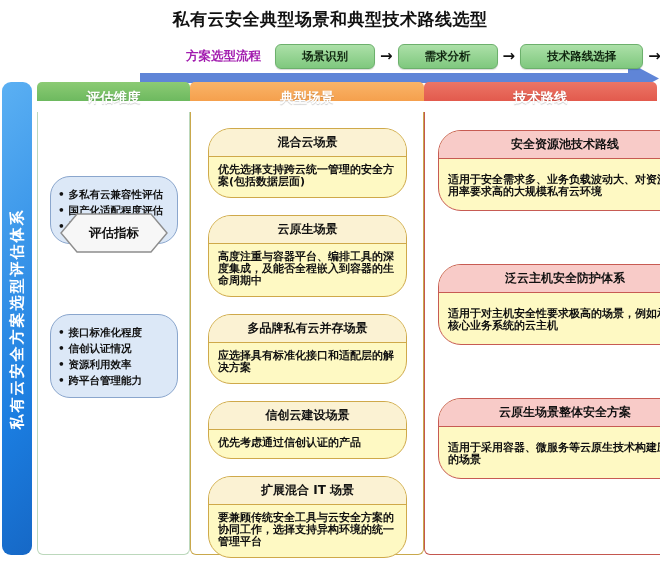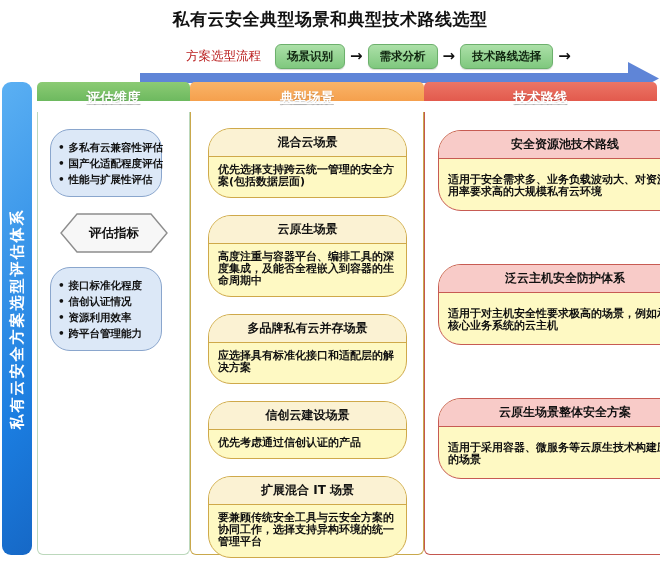--- a/index.html
+++ b/index.html
@@ -5,55 +5,55 @@
   * { margin:0; padding:0; box-sizing:border-box; }
   html,body { background:#fff; }
   body { font-family:"DejaVu Sans","Liberation Sans",sans-serif; }
   .page { position:relative; width:660px; height:563px; background:#fff; overflow:hidden; }
 
   .title { position:absolute; top:8px; left:0; width:100%; text-align:center;
            font-size:17px; font-weight:bold; color:#111; letter-spacing:.5px; }
 
   
   .flow-row { position:absolute; left:186px; top:43px; height:27px; display:flex; align-items:center; z-index:3; }
-  .flow-label { font-size:12.5px; font-weight:normal; color:#b91c1c; margin-right:14px; white-space:nowrap; }
+  .flow-label { font-size:12.5px; font-weight:bold; color:#a21caf; margin-right:14px; white-space:nowrap; }
   .flow-step { background:linear-gradient(#ace0a8,#7fc87e); border:1px solid #6cb06c; border-radius:6px;
-               padding:4px 11px; font-size:11.5px; font-weight:bold; color:#102610; white-space:nowrap;
+               padding:4px 26px; font-size:11.5px; font-weight:bold; color:#102610; white-space:nowrap;
                box-shadow:0 1px 1px rgba(0,0,0,.15); }
   .flow-arrow { font-size:15px; font-weight:bold; color:#111; margin:0 5px; line-height:1; }
 
   
   .big-arrow { position:absolute; left:140px; top:60px; z-index:1; }
 
   
   .left-bar { position:absolute; left:2px; top:82px; width:30px; height:473px; border-radius:9px;
               background:linear-gradient(135deg,#5bb0f3 0%,#1b7de0 70%,#1668c6 100%); z-index:2; }
   .left-bar span { position:absolute; left:50%; top:50%;
                    transform:translate(-50%,-50%) rotate(-90deg);
                    white-space:nowrap; color:#fff; font-weight:bold; font-size:15px; letter-spacing:2px; }
 
   
   .col-header { position:absolute; top:82px; height:19px; line-height:30px; text-align:center;
                 color:#fff; font-size:13.5px; font-weight:bold; z-index:2;
-                border-radius:5px 5px 0 0; text-shadow:0 1px 1px rgba(0,0,0,.2);text-decoration:underline; }
+                border-radius:5px 5px 0 0; text-shadow:0 1px 1px rgba(0,0,0,.2); }
   .hdr-eval  { left:37px;  width:153px; background:linear-gradient(#8ccb74,#6db95f); }
   .hdr-scen  { left:190px; width:234px; background:linear-gradient(#f9b468,#f5a04d); }
   .hdr-route { left:424px; width:233px; background:linear-gradient(#ec7566,#e25a4d); }
 
   
   .col-body { position:absolute; top:112px; height:443px; background:#fff; z-index:2;
               border-radius:0 0 6px 6px; }
   .body-eval  { left:37px;  width:153px; border:1px solid #bcd8bc; border-top:none; }
   .body-scen  { left:190px; width:234px; border:1px solid #c9a84c; border-top:none; }
   .body-route { left:424px; width:281px; border:1px solid #c4574f; border-top:none; }
 
   
-  .eval-box { position:absolute; left:12px; width:112px; background:#dce8f7;
+  .eval-box { position:absolute; left:12px; width:128px; background:#dce8f7;
               border:1.3px solid #8aa6cd; border-radius:20px; padding:9px 7px;
-              font-size:10.5px; font-weight:bold; color:#111; }
+              font-size:10.5px; font-weight:bold; color:#111;margin-top:47px; }
   .eval-box ul { list-style:none; }
   .eval-box li { line-height:16px; white-space:nowrap; }
   .eval-box li::before { content:"• "; }
   .eval-box-1 { top:17px; }
   .eval-box-2 { top:155px; }
   .hexagon-wrap { position:absolute; top:101px; left:22px; width:108px; height:40px; }
   .hexagon-wrap .hex-label { position:absolute; left:0; top:0; width:100%; height:100%;
               display:flex; align-items:center; justify-content:center;
               font-size:12.5px; font-weight:bold; color:#111; }
 

